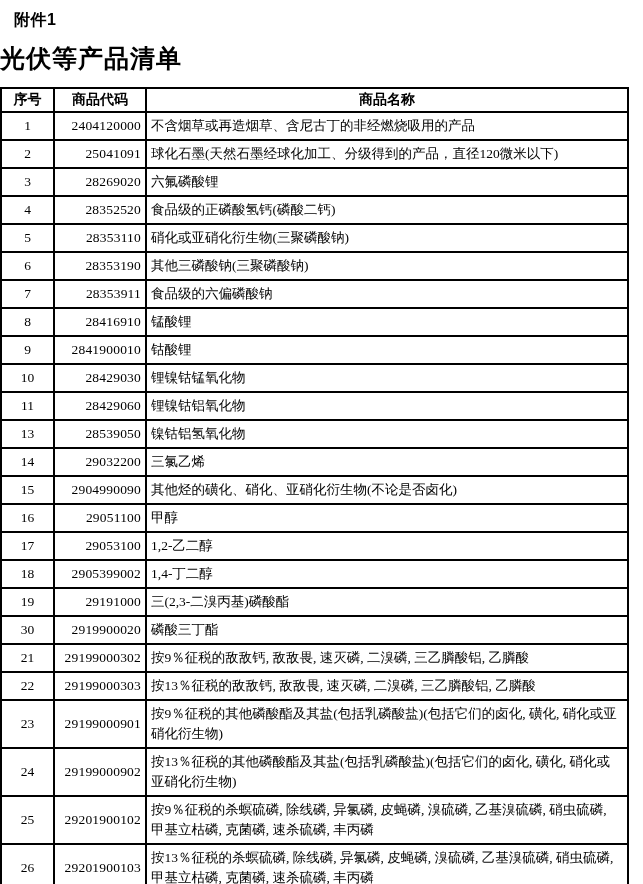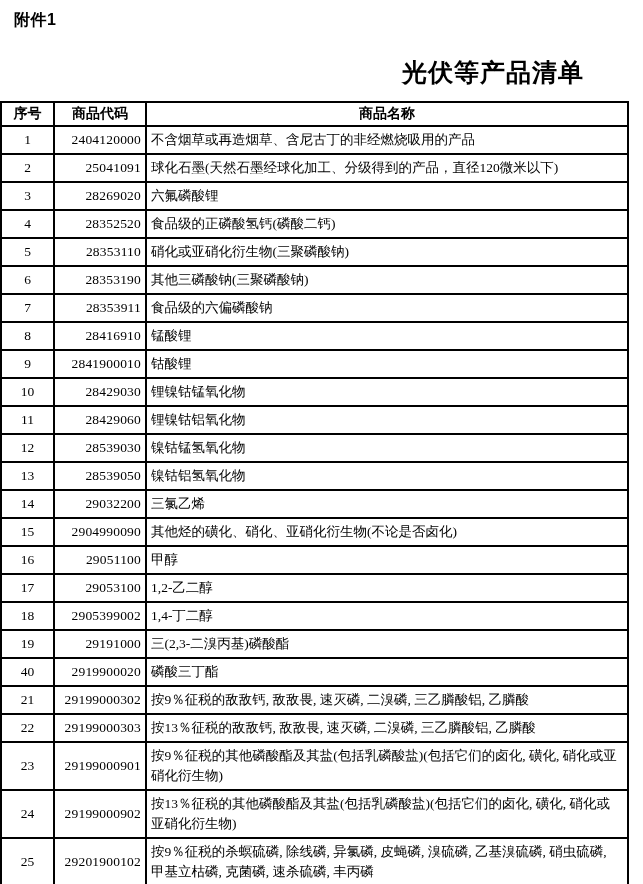--- a/index.html
+++ b/index.html
@@ -23,22 +23,22 @@
     font-family: "Liberation Sans", "DejaVu Sans", sans-serif;
     font-weight: bold;
     font-size: 16px;
     padding: 10px 0 0 14px;
     letter-spacing: 0.5px;
   }
   .doc-title {
     font-family: "Liberation Sans", "DejaVu Sans", sans-serif;
     font-weight: bold;
     font-size: 25px;
-    text-align: right;
-    margin-top: 25px;
+    text-align: left;
+    margin-top: 11px;
     margin-bottom: 12px;
     letter-spacing: 1px;
   }
   table.product-table {
     border-collapse: collapse;
     width: 627px;
     margin: 0 auto;
     table-layout: fixed;
   }
   table.product-table th,
@@ -151,25 +151,20 @@
           <td class="serial-cell">10</td>
           <td class="code-cell">28429030</td>
           <td class="name-cell">锂镍钴锰氧化物</td>
         </tr>
         <tr>
           <td class="serial-cell">11</td>
           <td class="code-cell">28429060</td>
           <td class="name-cell">锂镍钴铝氧化物</td>
         </tr>
         <tr>
-          <td class="serial-cell">12</td>
-          <td class="code-cell">28539030</td>
-          <td class="name-cell">镍钴锰氢氧化物</td>
-        </tr>
-        <tr>
           <td class="serial-cell">13</td>
           <td class="code-cell">28539050</td>
           <td class="name-cell">镍钴铝氢氧化物</td>
         </tr>
         <tr>
           <td class="serial-cell">14</td>
           <td class="code-cell">29032200</td>
           <td class="name-cell">三氯乙烯</td>
         </tr>
         <tr>
@@ -191,21 +186,21 @@
           <td class="serial-cell">18</td>
           <td class="code-cell">2905399002</td>
           <td class="name-cell">1,4-丁二醇</td>
         </tr>
         <tr>
           <td class="serial-cell">19</td>
           <td class="code-cell">29191000</td>
           <td class="name-cell">三(2,3-二溴丙基)磷酸酯</td>
         </tr>
         <tr>
-          <td class="serial-cell">40</td>
+          <td class="serial-cell">30</td>
           <td class="code-cell">2919900020</td>
           <td class="name-cell">磷酸三丁酯</td>
         </tr>
         <tr>
           <td class="serial-cell">21</td>
           <td class="code-cell">29199000302</td>
           <td class="name-cell">按9％征税的敌敌钙, 敌敌畏, 速灭磷, 二溴磷, 三乙膦酸铝, 乙膦酸</td>
         </tr>
         <tr>
           <td class="serial-cell">22</td>

